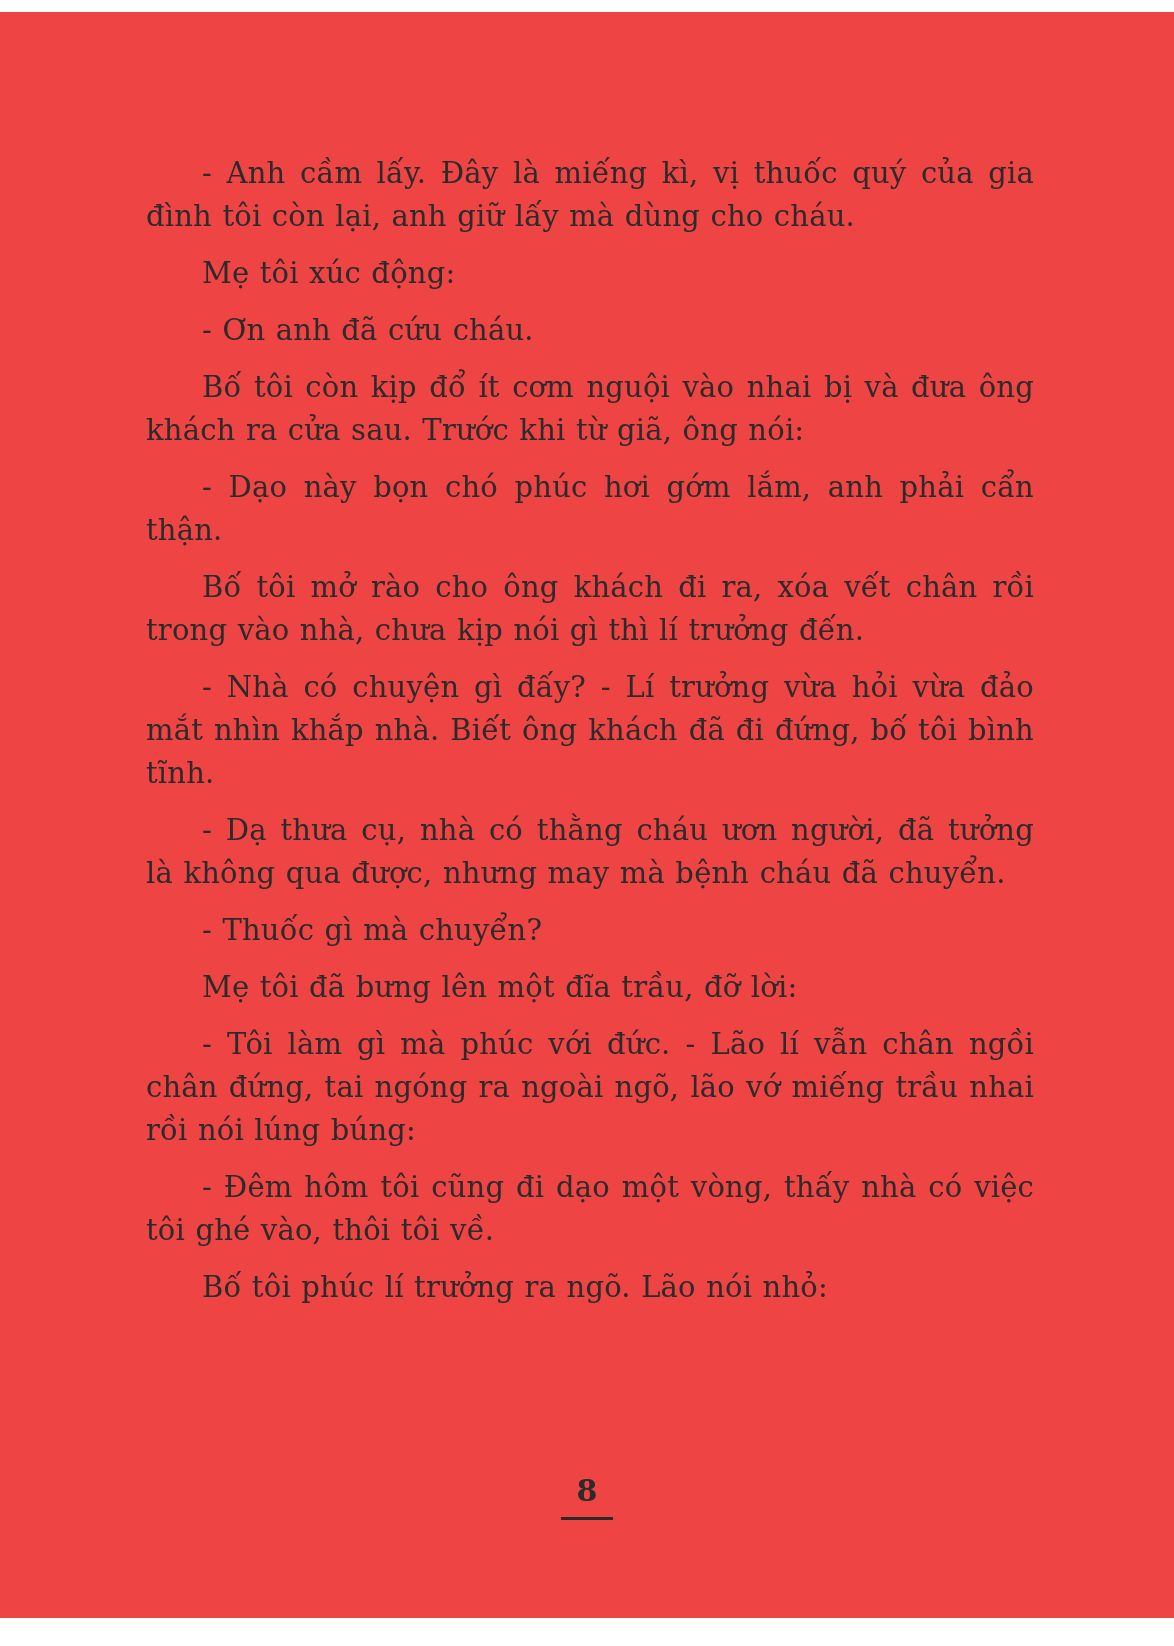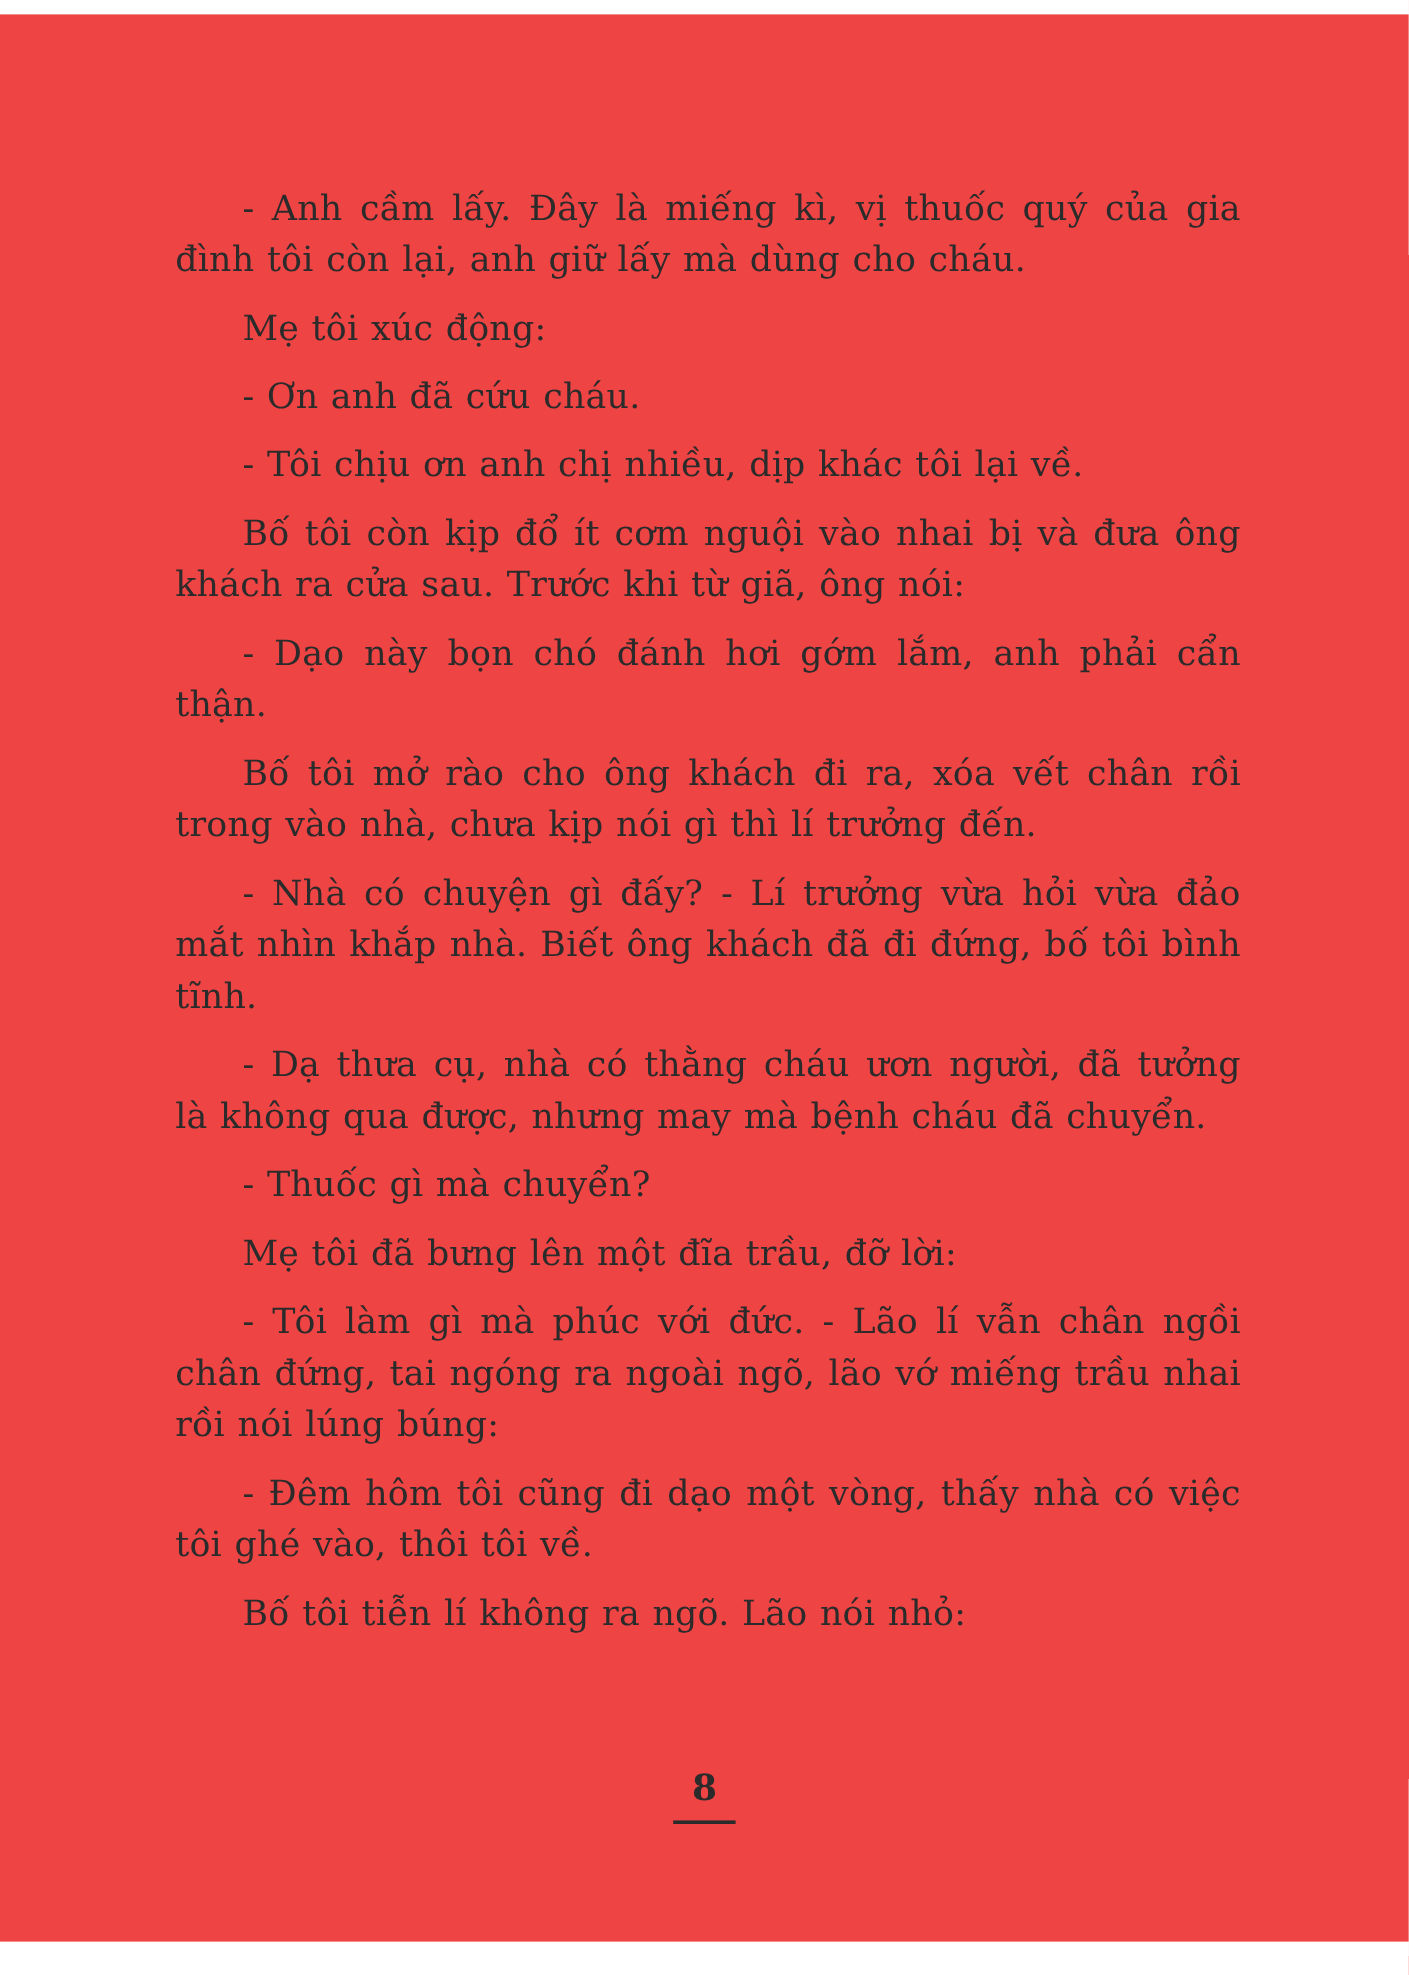--- a/index.html
+++ b/index.html
@@ -56,29 +56,28 @@
 </style>
 </head>
 <body>
 
 <div class="page">
   <div class="content">
 
   <p>- Anh cầm lấy. Đây là miếng kì, vị thuốc quý của gia đình tôi còn lại, anh giữ lấy mà dùng cho cháu.</p>
       <p>Mẹ tôi xúc động:</p>
       <p>- Ơn anh đã cứu cháu.</p>
-      <p>- Tôi chịu ơn anh chị nhiều, dịp khác tôi lại về.</p>
       <p>Bố tôi còn kịp đổ ít cơm nguội vào nhai bị và đưa ông khách ra cửa sau. Trước khi từ giã, ông nói:</p>
-      <p>- Dạo này bọn chó đánh hơi gớm lắm, anh phải cẩn thận.</p>
+      <p>- Dạo này bọn chó phúc hơi gớm lắm, anh phải cẩn thận.</p>
       <p>Bố tôi mở rào cho ông khách đi ra, xóa vết chân rồi trong vào nhà, chưa kịp nói gì thì lí trưởng đến.</p>
       <p>- Nhà có chuyện gì đấy? - Lí trưởng vừa hỏi vừa đảo mắt nhìn khắp nhà. Biết ông khách đã đi đứng, bố tôi bình tĩnh.</p>
       <p>- Dạ thưa cụ, nhà có thằng cháu ươn người, đã tưởng là không qua được, nhưng may mà bệnh cháu đã chuyển.</p>
       <p>- Thuốc gì mà chuyển?</p>
       <p>Mẹ tôi đã bưng lên một đĩa trầu, đỡ lời:</p>
       <p>- Tôi làm gì mà phúc với đức. - Lão lí vẫn chân ngồi chân đứng, tai ngóng ra ngoài ngõ, lão vớ miếng trầu nhai rồi nói lúng búng:</p>
       <p>- Đêm hôm tôi cũng đi dạo một vòng, thấy nhà có việc tôi ghé vào, thôi tôi về.</p>
-      <p>Bố tôi tiễn lí không ra ngõ. Lão nói nhỏ:</p>
+      <p>Bố tôi phúc lí trưởng ra ngõ. Lão nói nhỏ:</p>
     </div>
   <div class="page-footer">
     <div class="page-number">8</div>
     <div class="page-number-rule"></div>
   </div>
 </div>
 
 </body></html>

